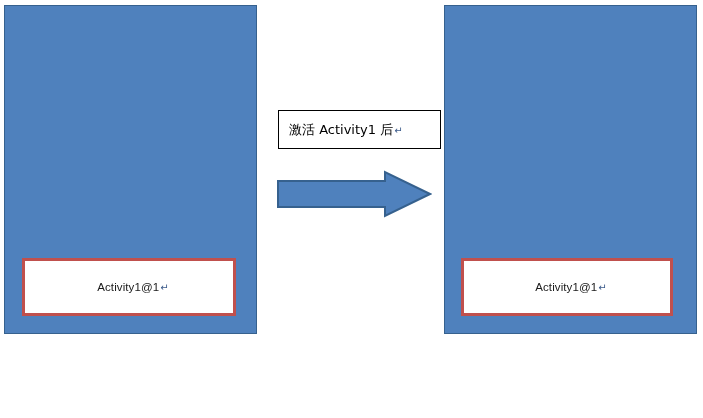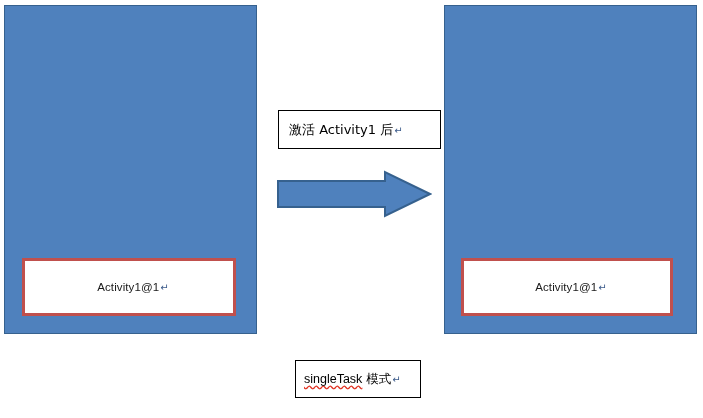--- a/index.html
+++ b/index.html
@@ -153,17 +153,14 @@
   </div>
 
   <svg id="block-arrow" viewBox="0 0 155 48">
     <polygon points="1,11 108,11 108,2 153,24 108,46 108,37 1,37" fill="#4F81BD" stroke="#36618E" stroke-width="2" stroke-linejoin="miter"></polygon>
   </svg>
 
   <div class="text-box" id="label-transition">
     <span class="tb-text"><span class="cjk">激活 Activity1 后</span><span class="pilcrow">↵</span></span>
   </div>
 
-  <div class="text-box" id="label-mode">
-    <span class="tb-text"><span class="spell-error">singleTask</span><span class="cjk"> 模式</span><span class="pilcrow">↵</span></span>
-  </div>
 
 </div>
 
 </body></html>

